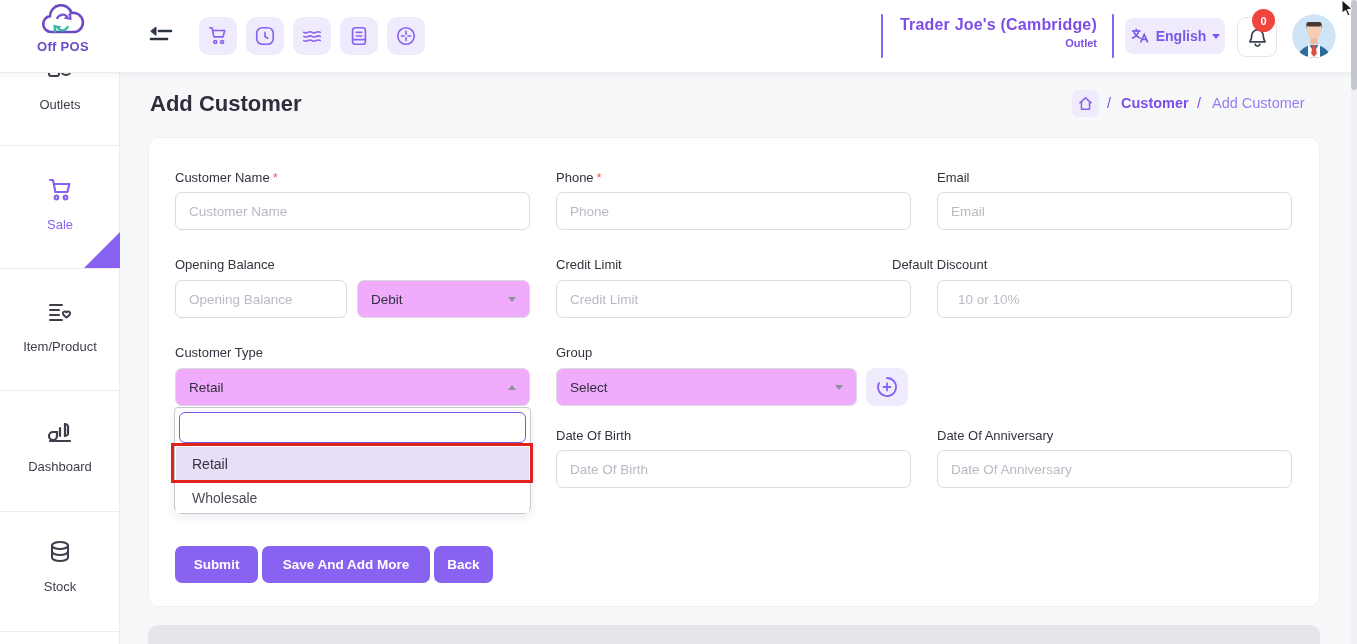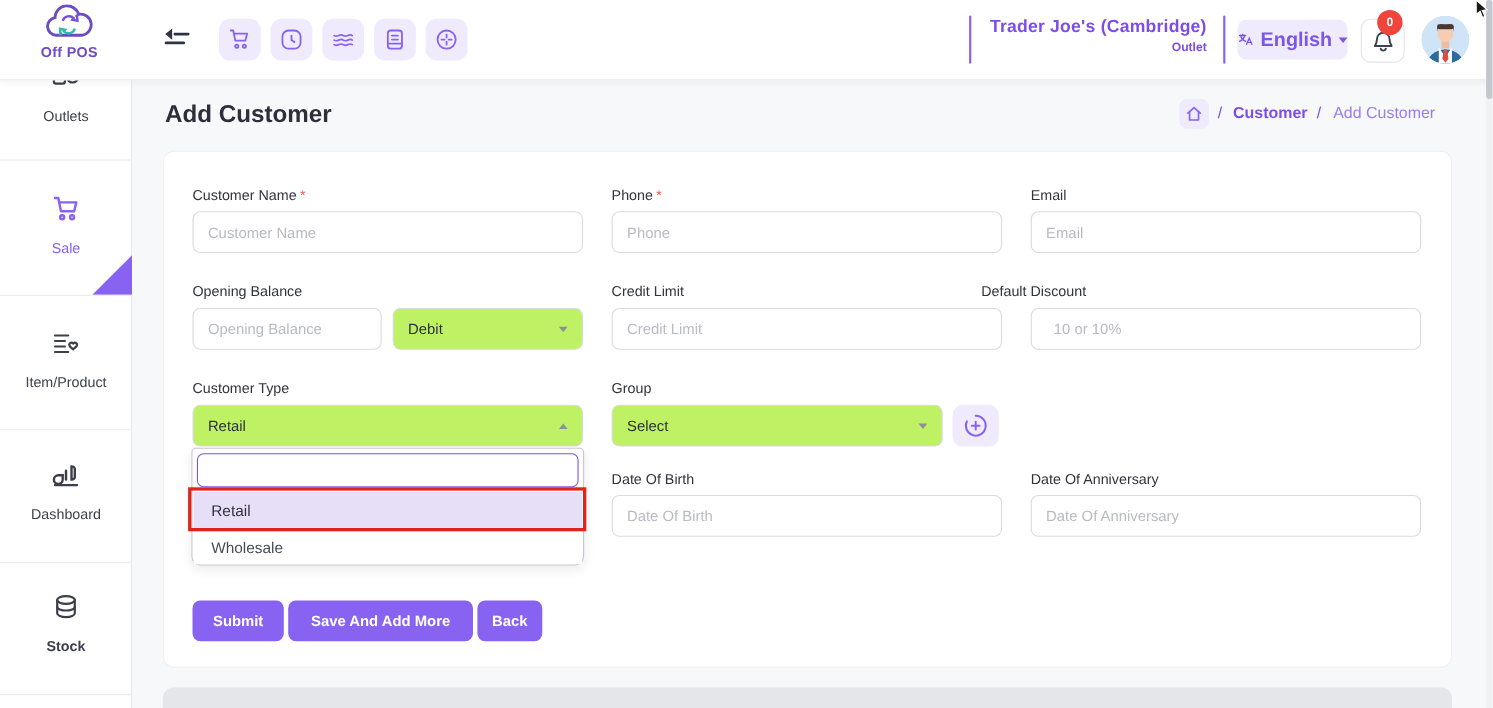--- a/index.html
+++ b/index.html
@@ -8,21 +8,21 @@
   
   .header { position:absolute; left:0; top:0; width:1357px; height:73px; background:#fff; border-bottom:1px solid #ececf0; box-shadow:0 2px 5px rgba(40,40,60,.05); z-index:10; }
   .logo { position:absolute; left:28px; top:4px; width:70px; text-align:center; }
   .logo-text { color:#6d4bc4; font-weight:bold; font-size:13px; letter-spacing:.3px; margin-top:-3px; }
   .collapse-btn { position:absolute; left:147px; top:22px; width:30px; height:30px; cursor:pointer; color:#2c3442; }
   .quick-btn { position:absolute; top:17px; width:38px; height:38px; background:#efeafc; border-radius:10px; display:flex; align-items:center; justify-content:center; color:#8862f0; cursor:pointer; }
   .vdiv { position:absolute; top:14px; width:2px; height:44px; background:#8862f0; border-radius:2px; }
   .outlet-block { position:absolute; right:260px; top:16px; text-align:right; color:#7c4de8; }
   .outlet-name { font-size:16px; font-weight:bold; letter-spacing:.2px; }
   .outlet-sub { font-size:11px; font-weight:bold; margin-top:3px; }
-  .lang-btn { position:absolute; left:1125px; top:18px; width:100px; height:36px; background:#efeafc; border-radius:8px; color:#7b57e8; display:flex; align-items:center; justify-content:center; gap:6px; font-size:18px; font-weight:bold; cursor:pointer; }
+  .lang-btn { position:absolute; left:1125px; top:18px; width:100px; height:36px; background:#efeafc; border-radius:8px; color:#7b57e8; display:flex; align-items:center; justify-content:center; gap:6px; font-size:14px; font-weight:bold; cursor:pointer; }
   .caret-down { width:0; height:0; border-left:4px solid transparent; border-right:4px solid transparent; border-top:5px solid #7b57e8; }
   .bell-btn { position:absolute; left:1237px; top:17px; width:40px; height:40px; background:#fff; border:1px solid #e4e4e9; border-radius:9px; display:flex; align-items:center; justify-content:center; color:#3b4252; cursor:pointer; }
   .badge { position:absolute; left:1252px; top:9px; width:23px; height:23px; background:#f0453c; border-radius:50%; color:#fff; font-size:11px; font-weight:bold; display:flex; align-items:center; justify-content:center; z-index:11; }
   .avatar { position:absolute; left:1292px; top:14px; width:44px; height:44px; border-radius:50%; overflow:hidden; cursor:pointer; }
 
   
   .sidebar { position:absolute; left:0; top:0; width:120px; height:644px; background:#fff; border-right:1px solid #e9e9ee; z-index:5; }
   .side-item { position:absolute; left:0; width:120px; text-align:center; cursor:pointer; color:#3d3f4b; }
   .side-item .lbl { font-size:13px; }
   .side-item.active { color:#8862f0; }
@@ -35,21 +35,21 @@
   .crumb { position:absolute; top:95px; font-size:14.5px; color:#7c4de8; }
   .crumb.light { color:#9b7bf0; }
 
   .card { position:absolute; left:148px; top:137px; width:1172px; height:470px; background:#fff; border:1px solid #f0f0f3; border-radius:10px; }
   .footer-card { position:absolute; left:148px; top:625px; width:1172px; height:30px; background:#e4e6ea; border-radius:10px 10px 0 0; }
 
   .f-label { position:absolute; font-size:13px; color:#33333f; }
   .req { color:#f0605a; margin-left:3px; }
   .f-input { position:absolute; height:38px; border:1px solid #dadae1; border-radius:7px; background:#fff; font-size:13.5px; color:#33333f; padding:0 13px; font-family:"Liberation Sans", sans-serif; outline:none; }
   .f-input::placeholder { color:#b9bac3; }
-  .f-select { position:absolute; height:38px; border:1px solid #dadae1; border-radius:7px; background:#bef264; font-size:13.5px; color:#2f2f3d; display:flex; align-items:center; padding:0 13px; cursor:pointer; }
+  .f-select { position:absolute; height:38px; border:1px solid #dadae1; border-radius:7px; background:#f0abfc; font-size:13.5px; color:#2f2f3d; display:flex; align-items:center; padding:0 13px; cursor:pointer; }
   .f-select .sel-caret { position:absolute; right:13px; width:0; height:0; border-left:4.5px solid transparent; border-right:4.5px solid transparent; }
   .sel-caret.down { border-top:5.5px solid #8e8f99; }
   .sel-caret.up { border-bottom:5.5px solid #8e8f99; }
   .plus-btn { position:absolute; left:866px; top:368px; width:42px; height:38px; background:#efeafc; border-radius:9px; display:flex; align-items:center; justify-content:center; color:#8862f0; cursor:pointer; }
 
   
   .dd-panel { position:absolute; left:174px; top:407px; width:357px; height:107px; background:#fff; border:1px solid #c8c8d2; border-radius:4px 4px 8px 8px; box-shadow:0 4px 10px rgba(30,30,60,.08); z-index:20; }
   .dd-search { position:absolute; left:4px; top:4px; width:347px; height:31px; border:1.5px solid #7b57e8; border-radius:6px; outline:none; padding:0 8px; font-size:13px; font-family:"Liberation Sans", sans-serif; }
   .dd-opt { position:absolute; left:1px; width:353px; font-size:14px; padding:0 16px; display:flex; align-items:center; cursor:pointer; }
   .opt-retail { top:39px; height:34px; background:#e7def8; color:#33323e; }
@@ -119,21 +119,21 @@
   <div class="side-div" style="top:511px;"></div>
 
   <div class="side-item" style="top:538px;">
     <span>
       <svg width="28" height="28" viewBox="0 0 28 28" fill="none" stroke="#3d3f4b" stroke-width="2" stroke-linecap="round">
           <ellipse cx="14" cy="7.5" rx="8" ry="3.5"></ellipse>
           <path d="M6 7.5 v6 c0 2 3.6 3.5 8 3.5 s8-1.5 8-3.5 v-6"></path>
           <path d="M6 13.5 v6 c0 2 3.6 3.5 8 3.5 s8-1.5 8-3.5 v-6"></path>
         </svg>
     </span>
-    <div class="lbl" style="margin-top:9px;font-weight:bold;">Stock</div>
+    <div class="lbl" style="margin-top:9px;">Stock</div>
   </div>
   <div class="side-div" style="top:631px;"></div>
 </div>
 
 <div class="header">
   <div class="logo">
     <svg width="48" height="34" viewBox="0 0 48 34">
         <path d="M12 28 a8 8 0 0 1-1-15.9 A11 11 0 0 1 32.5 9 A8.5 8.5 0 0 1 36 28 z" fill="none" stroke="#6d4bc4" stroke-width="2.6"></path>
         <path d="M18 15 a6 6 0 0 1 10-2.5 l-1.2 1.4 4.6 1 -.3-4.8 -1.4 1.2" fill="none" stroke="#7a52d8" stroke-width="2.2"></path>
         <path d="M29 22 a6 6 0 0 1-10 2.5 l1.2-1.4 -4.6-1 .3 4.8 1.4-1.2" fill="none" stroke="#35b8a6" stroke-width="2.2"></path>

